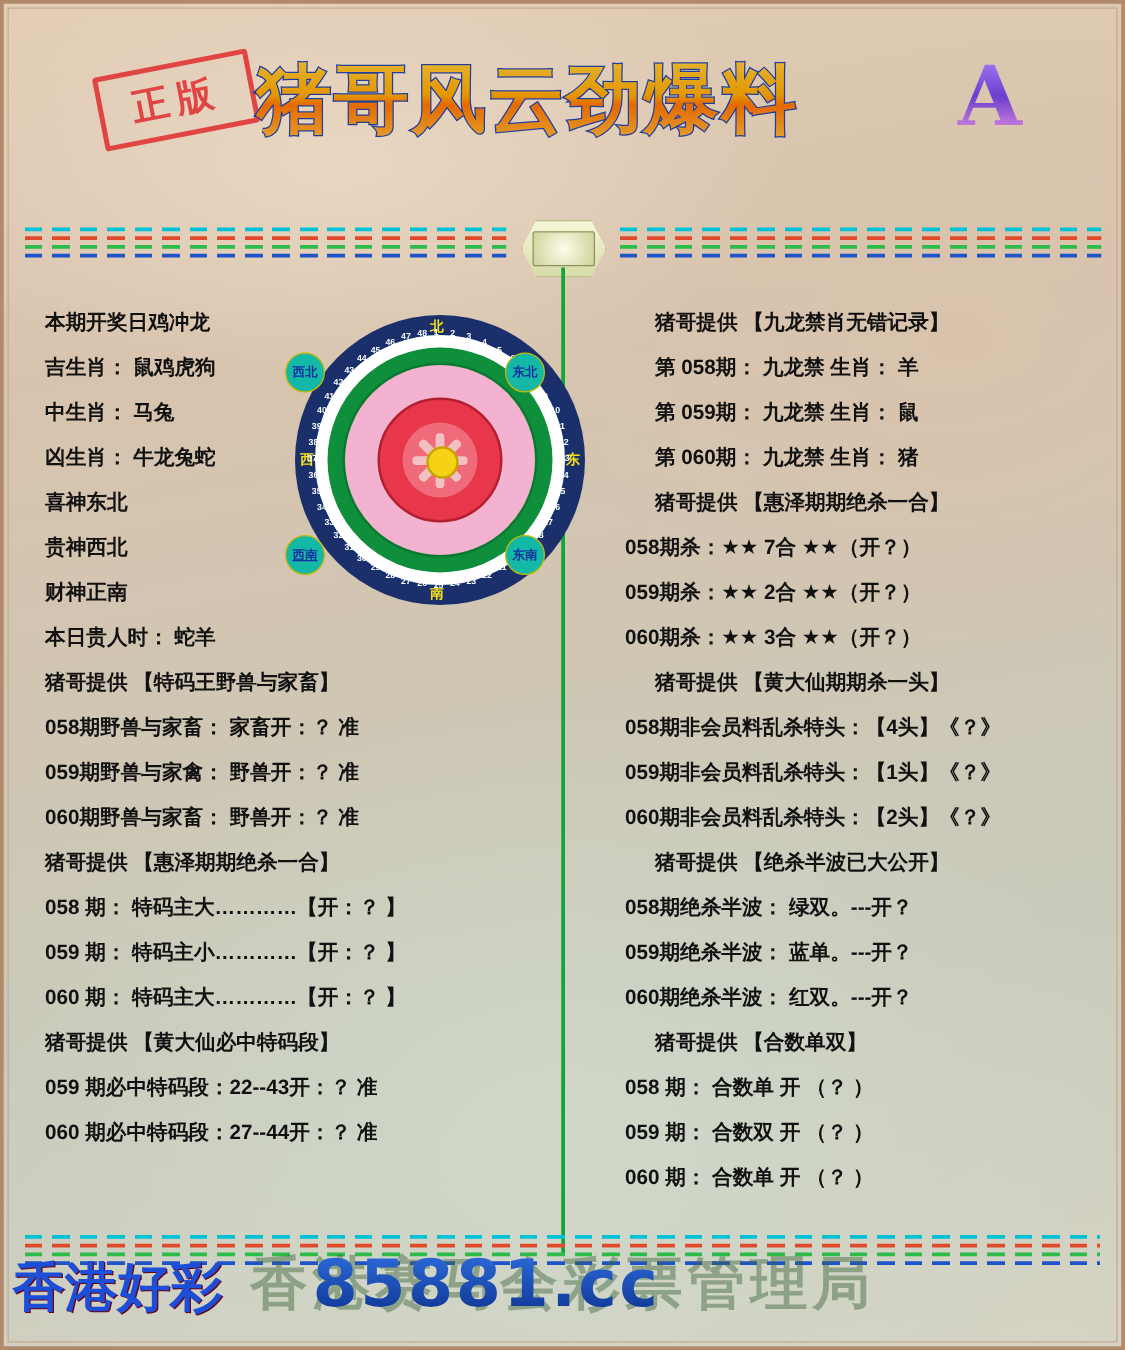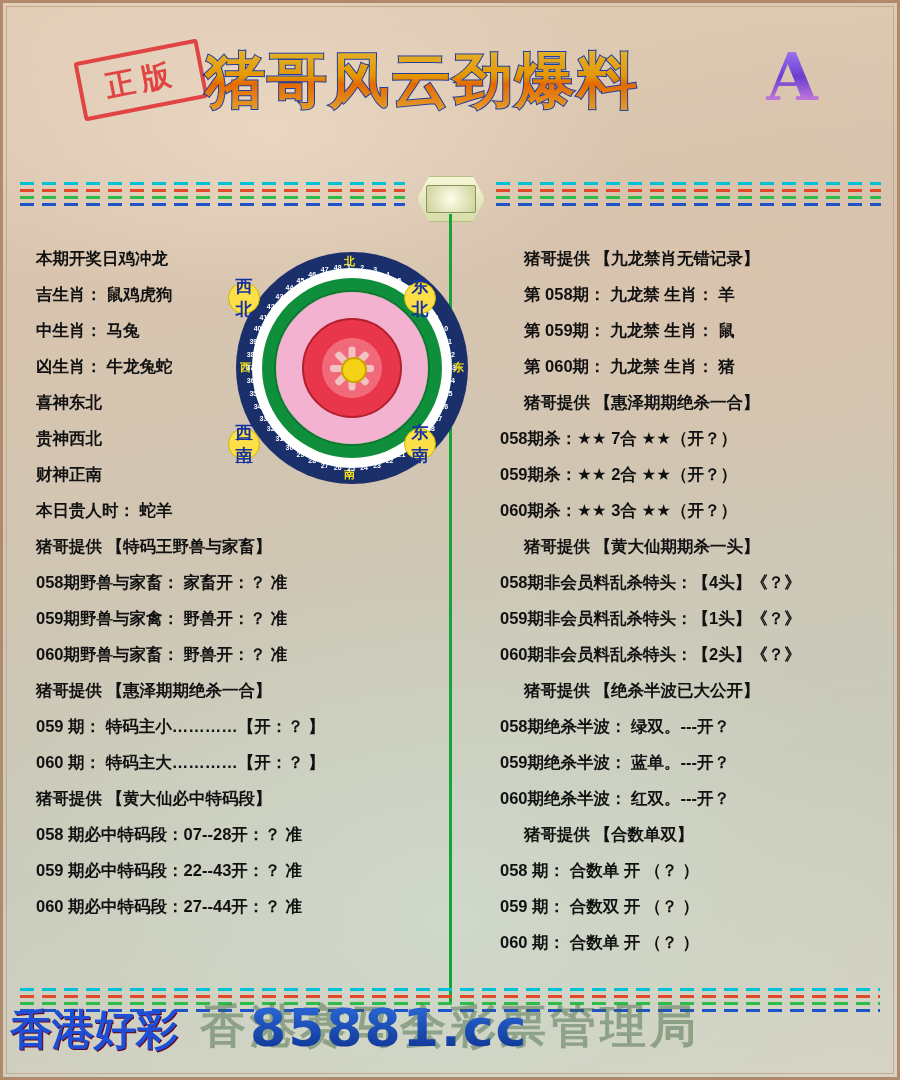--- a/index.html
+++ b/index.html
@@ -79,21 +79,21 @@
   .w-ring2{position:absolute;inset:14px;border-radius:50%;background:#ffffff;border:2px solid #13306e;}
   .w-ring3{position:absolute;inset:26px;border-radius:50%;background:#0f8f3c;}
   .w-ring4{position:absolute;inset:38px;border-radius:50%;background:#f3b2cf;border:2px solid #0a7a31;}
   .w-core{position:absolute;inset:66px;border-radius:50%;background:#e8374a;border:2px solid #b21f2f;}
   .w-core2{position:absolute;inset:86px;border-radius:50%;background:#f06a7a;}
   .w-hub{position:absolute;left:50%;top:50%;width:22px;height:22px;margin:-11px 0 0 -11px;border-radius:50%;background:#f5d216;border:2px solid #c9a400;}
   .w-spoke{position:absolute;left:50%;top:50%;width:44px;height:7px;margin:-3.5px 0 0 -22px;background:#f2c2c2;border-radius:3px;transform-origin:50% 50%;}
   .w-num{position:absolute;font-size:7px;color:#fff;font-weight:bold;}
   .w-dir{
     position:absolute;width:30px;height:30px;border-radius:50%;
-    background:#fde047;color:#1530a0;font-size:17px;font-weight:bold;
+    background:#14b8a6;color:#1530a0;font-size:10px;font-weight:bold;
     display:flex;align-items:center;justify-content:center;border:1px solid #cbb800;text-align:center;
   }
   .w-label{position:absolute;color:#f5e11a;font-size:11px;font-weight:bold;}
   .foot-watermark{
     position:absolute;left:0;right:0;top:996px;text-align:center;
     font-size:46px;font-weight:bold;color:rgba(60,100,60,.45);
     font-family:"DejaVu Sans",sans-serif;letter-spacing:4px;white-space:nowrap;
   }
   .foot-red{
     position:absolute;left:10px;top:1002px;font-size:42px;font-weight:bold;
@@ -211,24 +211,24 @@
   <div class="row">凶生肖： 牛龙兔蛇</div>
   <div class="row">喜神东北</div>
   <div class="row">贵神西北</div>
   <div class="row">财神正南</div>
   <div class="row">本日贵人时： 蛇羊</div>
   <div class="row">猪哥提供 【特码王野兽与家畜】</div>
   <div class="row">058期野兽与家畜：   家畜开：？ 准</div>
   <div class="row">059期野兽与家禽：   野兽开：？ 准</div>
   <div class="row">060期野兽与家畜：   野兽开：？ 准</div>
   <div class="row">猪哥提供 【惠泽期期绝杀一合】</div>
+  <div class="row">058 期： 特码主大…………【开：？ 】</div>
   <div class="row">059 期： 特码主小…………【开：？ 】</div>
   <div class="row">060 期： 特码主大…………【开：？ 】</div>
   <div class="row">猪哥提供 【黄大仙必中特码段】</div>
-  <div class="row">058 期必中特码段：07--28开：？ 准</div>
   <div class="row">059 期必中特码段：22--43开：？ 准</div>
   <div class="row">060 期必中特码段：27--44开：？ 准</div>
 </div>
 
 <div class="col right">
   <div class="row ind2">猪哥提供 【九龙禁肖无错记录】</div>
   <div class="row ind2">第 058期： 九龙禁 生肖： 羊</div>
   <div class="row ind2">第 059期： 九龙禁 生肖： 鼠</div>
   <div class="row ind2">第 060期： 九龙禁 生肖： 猪</div>
   <div class="row ind2">猪哥提供 【惠泽期期绝杀一合】</div>

